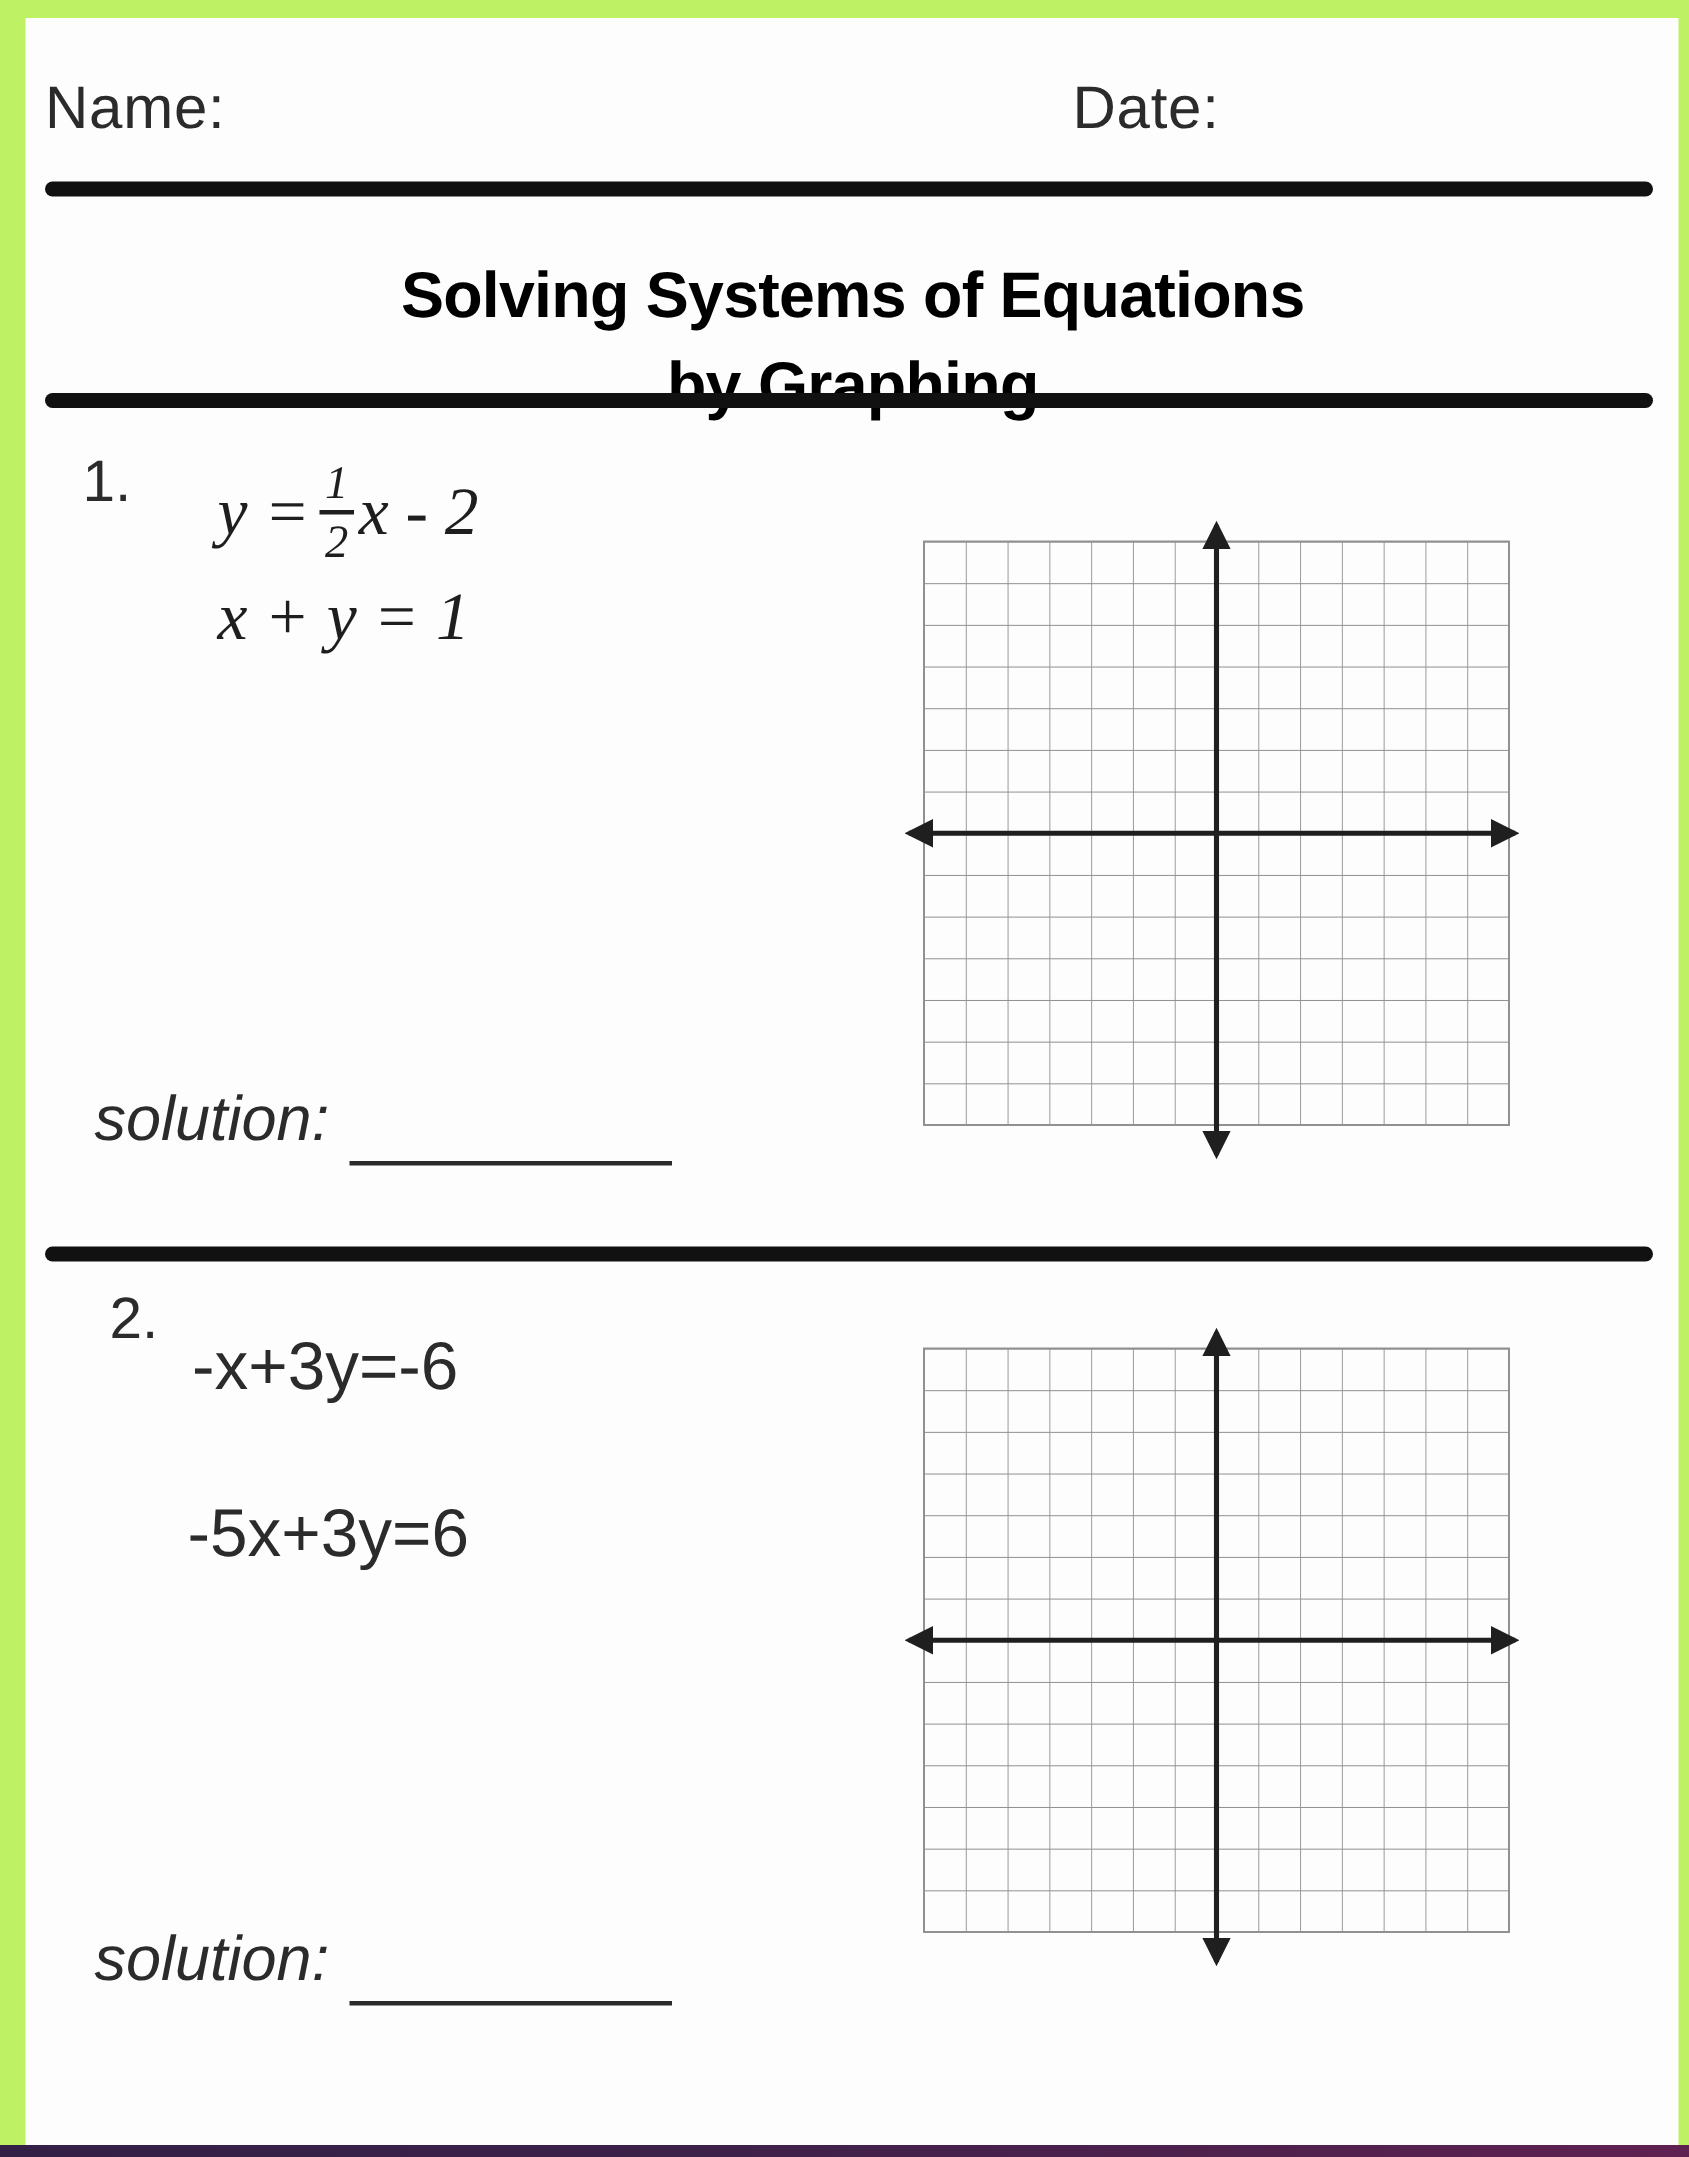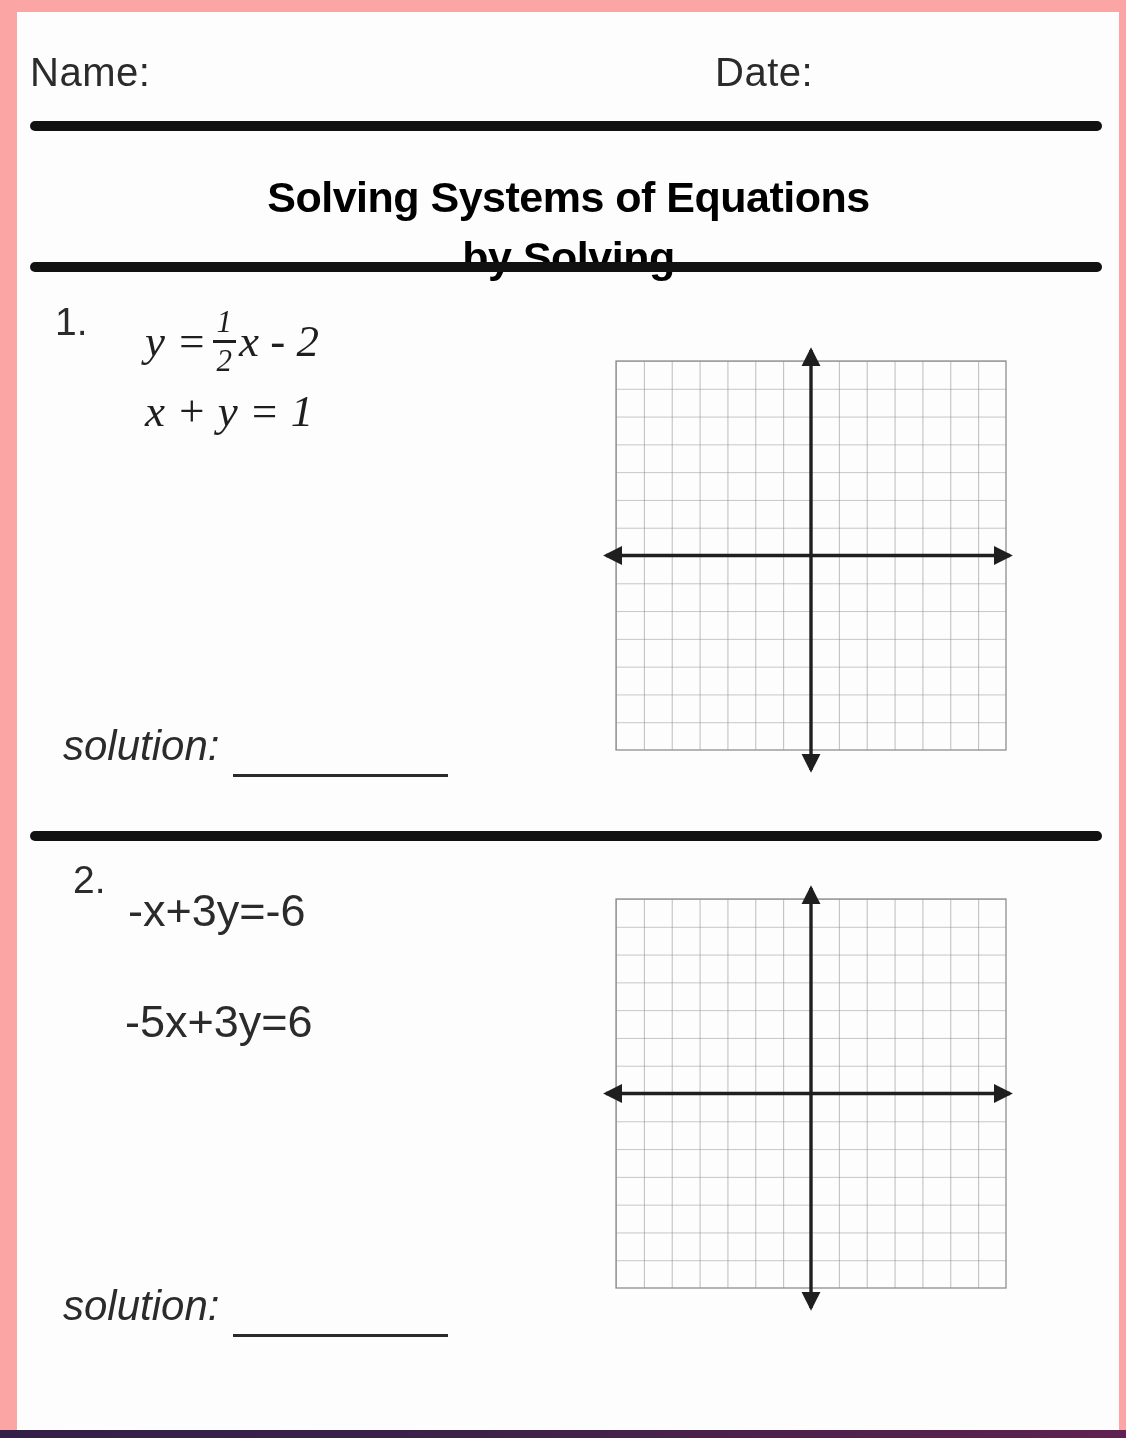--- a/index.html
+++ b/index.html
@@ -1,21 +1,21 @@
 <!DOCTYPE html>
 <html><head>
 <meta charset="utf-8">
 <style>
   * { margin: 0; padding: 0; box-sizing: border-box; }
   html, body { background: #9a9a9a; }
   .screen {
     position: relative;
     width: 1126px;
     height: 1438px;
-    background: #fca5a5;
+    background: #bef264;
     overflow: hidden;
     font-family: "Liberation Sans", sans-serif;
   }
   .page {
     position: absolute;
     left: 17px; top: 12px;
     width: 1102px; height: 1426px;
     background: #fdfdfd;
   }
   .abs { position: absolute; }
@@ -109,21 +109,21 @@
 
   <div class="page"></div>
 
   <span class="abs plain-label" style="left:30px; top:50px;">Name:</span>
   <span class="abs plain-label" style="left:715px; top:50px;">Date:</span>
 
   <div class="divider" style="top:121px;"></div>
 
   <div class="title-block">
     <div>Solving Systems of Equations</div>
-    <div>by Solving</div>
+    <div>by Graphing</div>
   </div>
 
   <div class="divider" style="top:262px;"></div>
 
   <span class="prob-number" style="left:55px; top:300px;">1.</span>
 
   <div class="eq-serif-line" style="left:145px; top:306px;">
     <span>y =</span>
     <span class="frac">
       <span class="frac-num">1</span>

